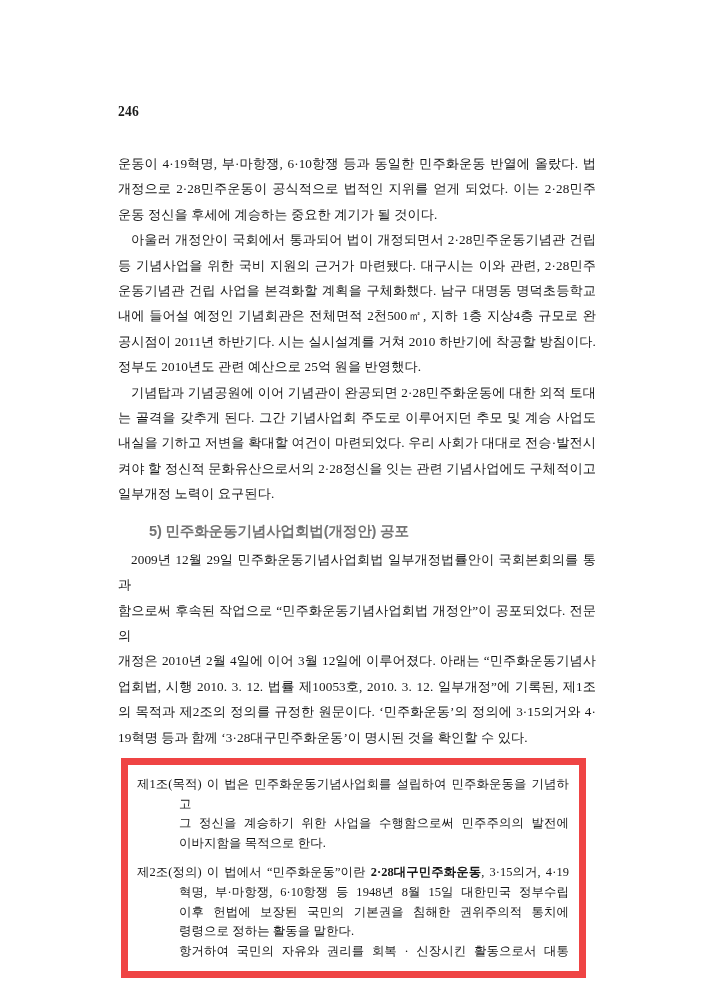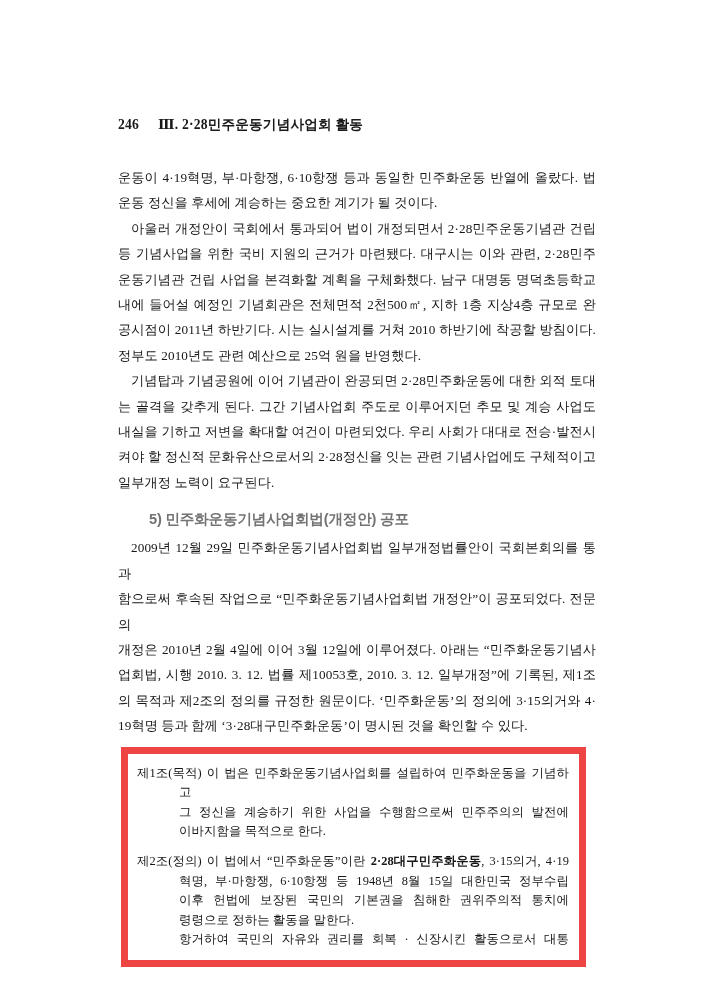--- a/index.html
+++ b/index.html
@@ -8,21 +8,21 @@
     width: 706px;
     height: 1000px;
     background: #ffffff;
     font-family: "Liberation Serif", "DejaVu Serif", serif;
     color: #161616;
     overflow: hidden;
   }
   .content {
     position: absolute;
     left: 118px;
-    top: 116px;
+    top: 104px;
     width: 478px;
   }
   
   .running-header {
     display: flex;
     align-items: baseline;
     gap: 19px;
     font-size: 13.6px;
     font-weight: 700;
     letter-spacing: 0.2px;
@@ -76,25 +76,25 @@
   .clause b { font-weight: 700; }
 </style>
 </head>
 <body>
 
 <div class="page">
   <div class="content">
 
     <div class="running-header">
       <span>246</span>
-      <span>Ⅲ. 2·28민주운동기념사업회 활동</span>
     </div>
 
     <div class="para">
         <div class="line first">운동이 4·19혁명, 부·마항쟁, 6·10항쟁 등과 동일한 민주화운동 반열에 올랐다. 법</div>
+        <div class="line">개정으로 2·28민주운동이 공식적으로 법적인 지위를 얻게 되었다. 이는 2·28민주</div>
         <div class="line last">운동 정신을 후세에 계승하는 중요한 계기가 될 것이다.</div>
       </div>
     <div class="para indent">
         <div class="line first">아울러 개정안이 국회에서 통과되어 법이 개정되면서 2·28민주운동기념관 건립</div>
         <div class="line">등 기념사업을 위한 국비 지원의 근거가 마련됐다. 대구시는 이와 관련, 2·28민주</div>
         <div class="line">운동기념관 건립 사업을 본격화할 계획을 구체화했다. 남구 대명동 명덕초등학교</div>
         <div class="line">내에 들어설 예정인 기념회관은 전체면적 2천500㎡, 지하 1층 지상4층 규모로 완</div>
         <div class="line">공시점이 2011년 하반기다. 시는 실시설계를 거쳐 2010 하반기에 착공할 방침이다.</div>
         <div class="line last">정부도 2010년도 관련 예산으로 25억 원을 반영했다.</div>
       </div>

